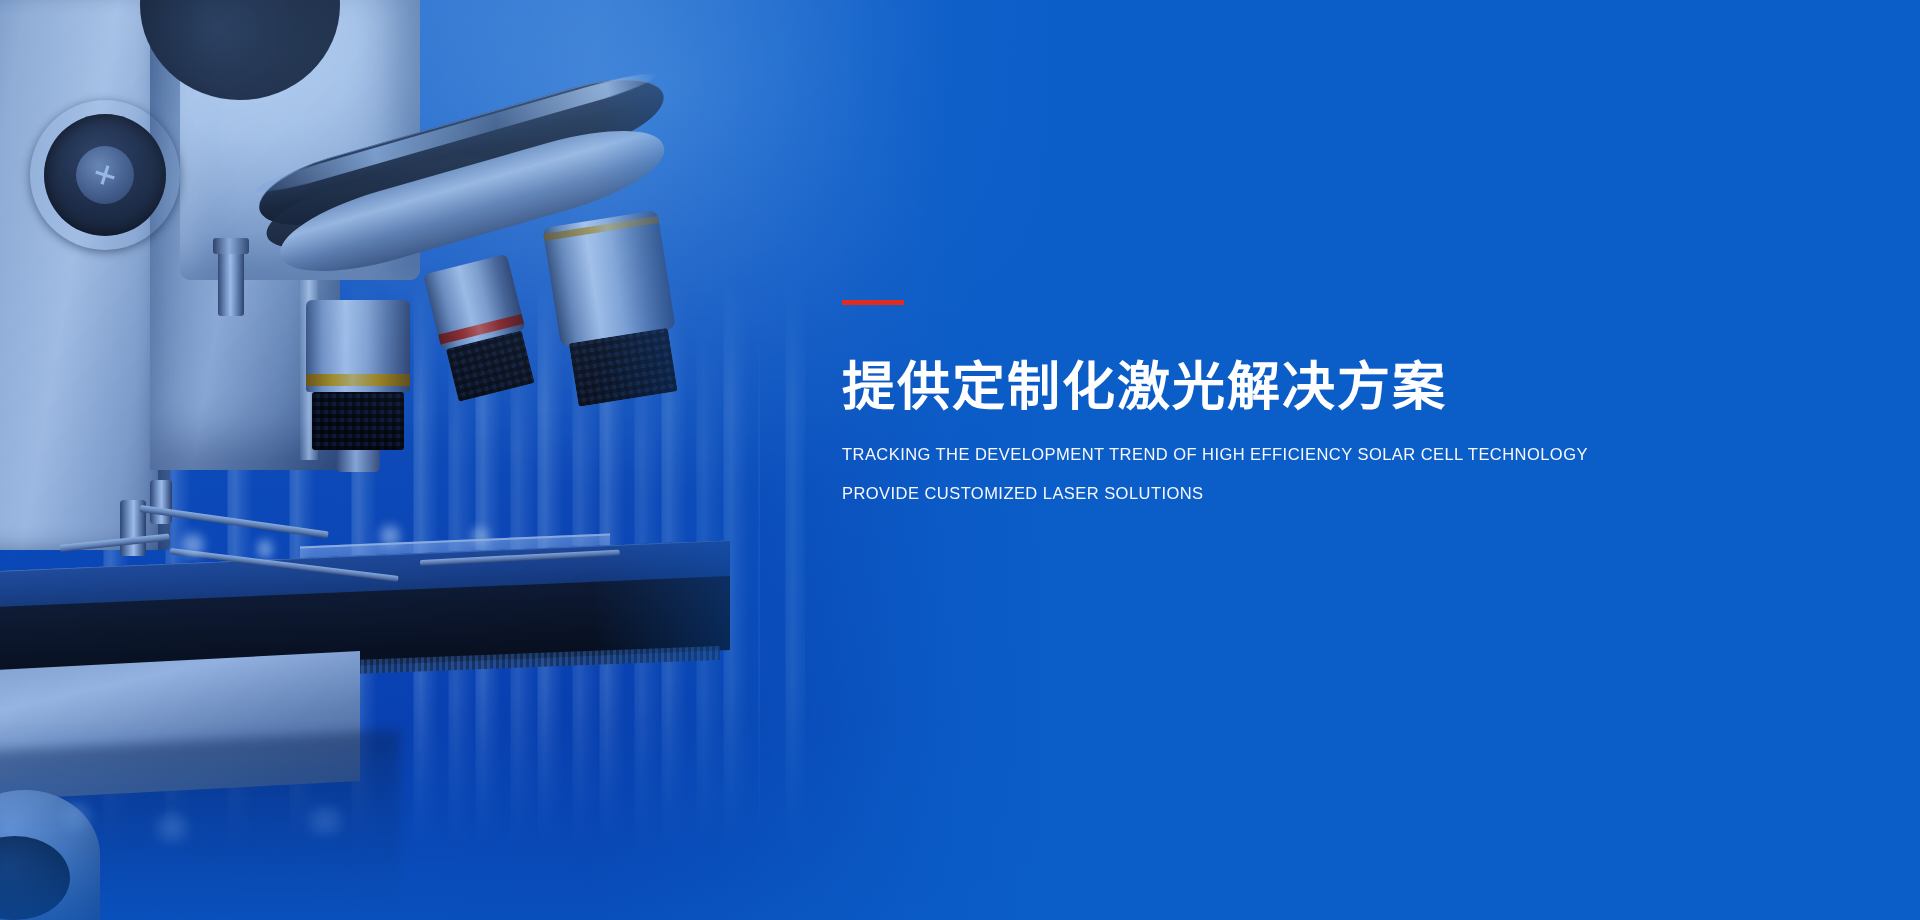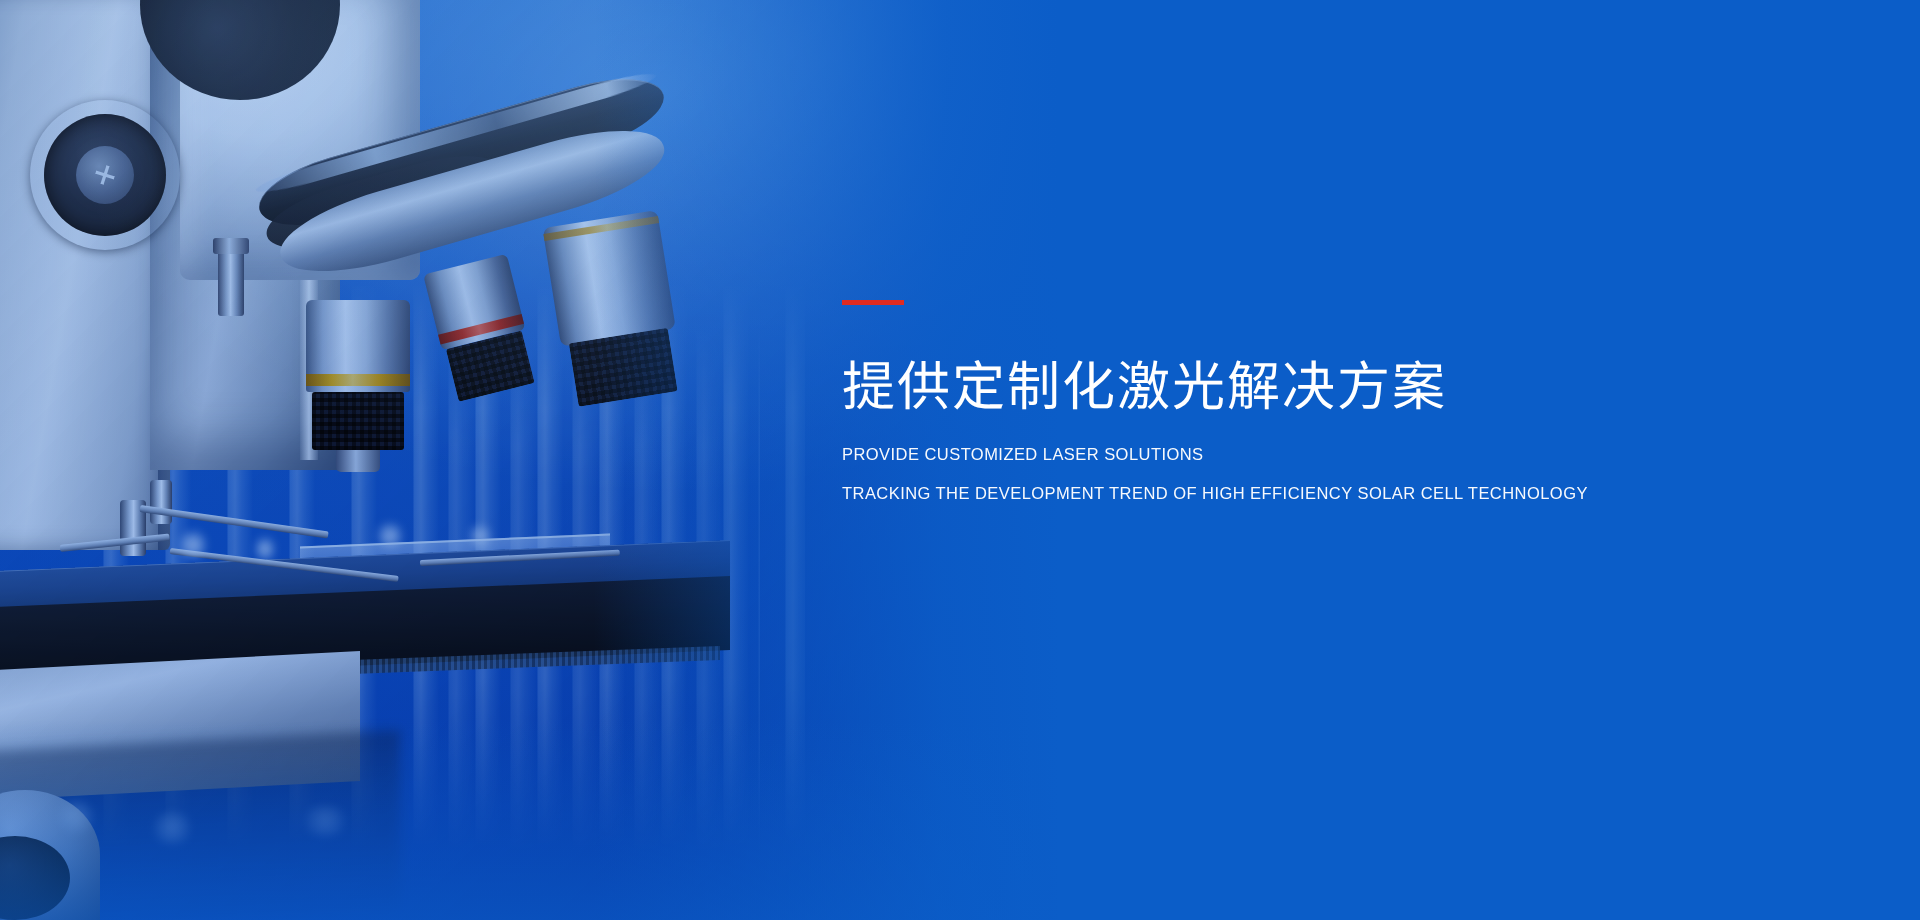--- a/index.html
+++ b/index.html
@@ -431,21 +431,21 @@
     font-size: 31px;
     font-weight: bold;
     color: #ffffff;
     letter-spacing: 1px;
     line-height: 1.1;
     margin: 0 0 14px 0;
     white-space: nowrap;
   }
   .headline-main {
     font-size: 53px;
-    font-weight: normal;
+    font-weight: bold;
     color: #ffffff;
     letter-spacing: 2px;
     line-height: 1.12;
     margin: 0 0 30px 0;
     white-space: nowrap;
   }
   .sub-en {
     font-size: 16.5px;
     font-weight: normal;
     color: #ffffff;
@@ -539,17 +539,17 @@
 
     <div class="grade"></div>
     <div class="grade2"></div>
     <div class="photo-fade"></div>
     <div class="photo-fade-b"></div>
   </div>
 
   <div class="copy">
     <div class="accent-rule"></div>
     <h1 class="headline-main">提供定制化激光解决方案</h1>
+    <p class="sub-en">TRACKING THE DEVELOPMENT TREND OF HIGH EFFICIENCY SOLAR CELL TECHNOLOGY</p>
     <p class="sub-en">PROVIDE CUSTOMIZED LASER SOLUTIONS</p>
-    <p class="sub-en">TRACKING THE DEVELOPMENT TREND OF HIGH EFFICIENCY SOLAR CELL TECHNOLOGY</p>
   </div>
 
 </div>
 
 </body></html>

